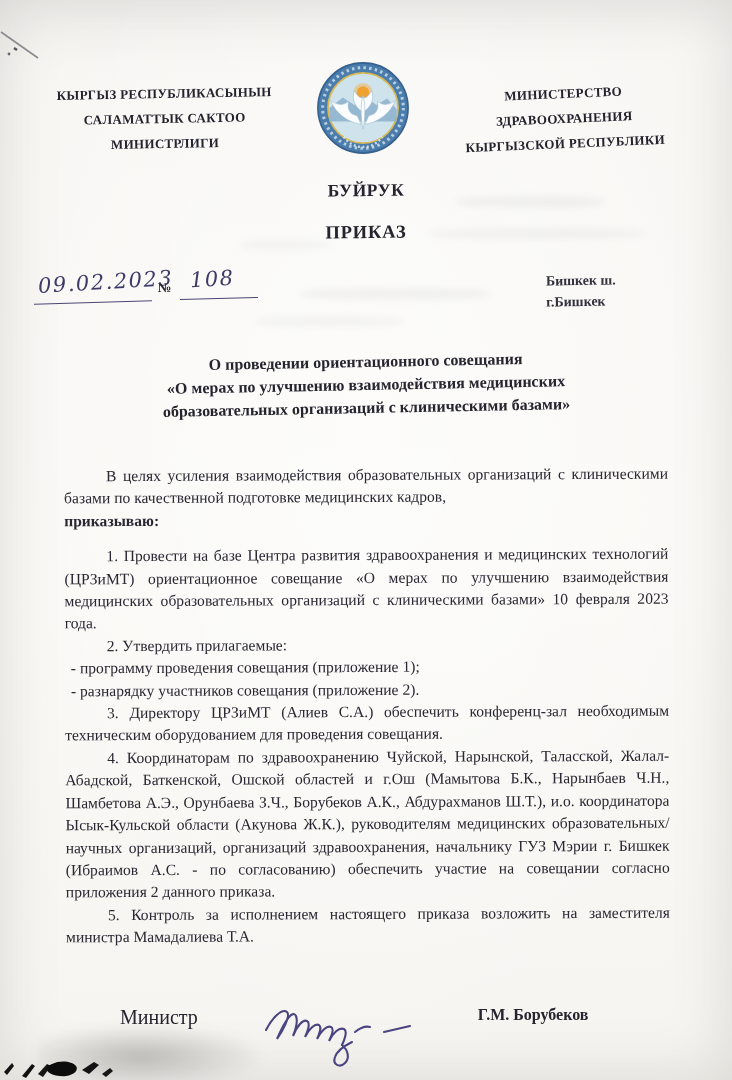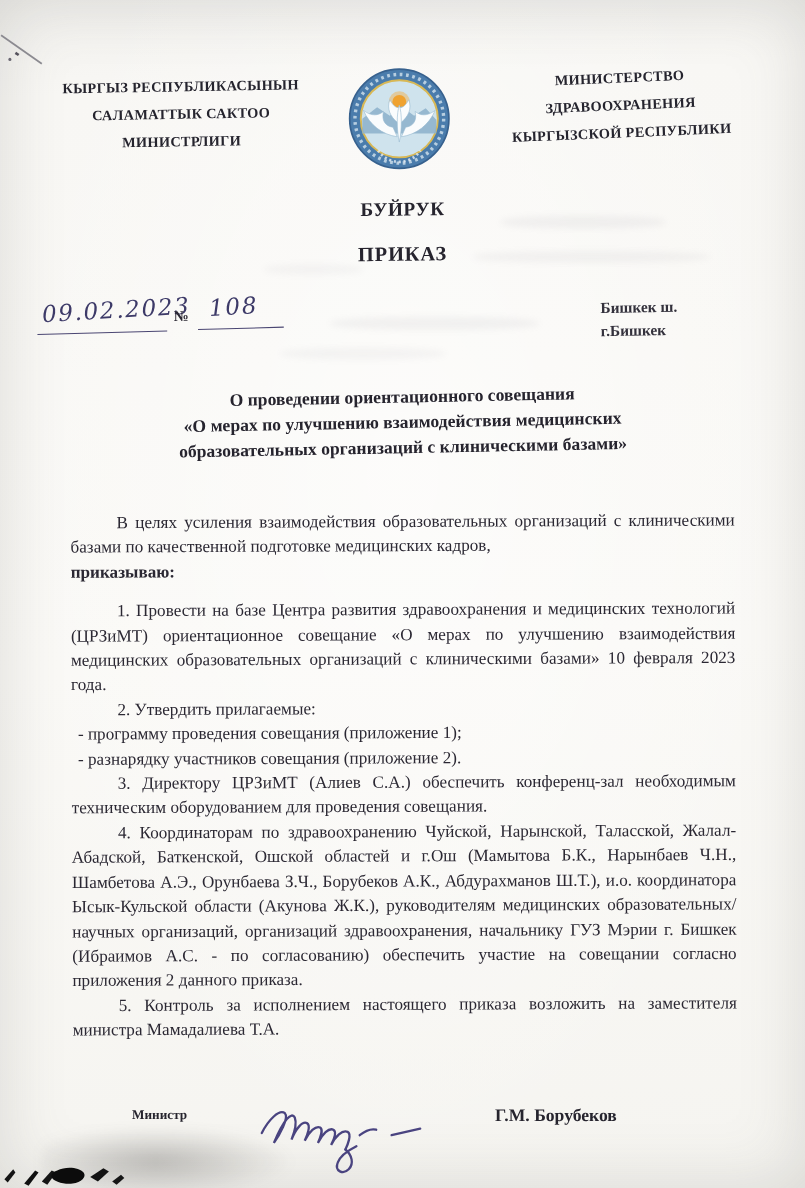--- a/index.html
+++ b/index.html
@@ -16,21 +16,21 @@
       radial-gradient(ellipse at 50% 40%, rgba(255,255,255,.55), rgba(0,0,0,0) 70%),
       linear-gradient(177deg, #f2f1ee 0%, #f8f7f4 8%, #faf9f6 55%, #f5f4f0 100%);
     color: #2b2833;
     box-shadow: inset 0 0 60px rgba(90,88,84,.18);
     overflow: hidden;
   }
 
   
   .letterhead {
     position: absolute; top: 48px; left: 0; right: 0;
-    display: flex; align-items: flex-start; justify-content: space-between;
+    display: flex; align-items: flex-end; justify-content: space-between;
     padding: 0 42px;
   }
   .lh-block {
     font-weight: bold; font-size: 13px; line-height: 25px;
     text-align: center; color: #25242e; letter-spacing: .3px;
   }
   .lh-left  { width: 245px; transform: rotate(-1deg);  padding-top: 18px; }
   .lh-right { width: 252px; transform: rotate(-2.4deg); padding-top: 10px; }
   .emblem-wrap { width: 96px; height: 96px; margin-top: 12px; }
 
@@ -81,21 +81,21 @@
   .indent { text-indent: 42px; }
   .bold   { font-weight: bold; }
   .gap-top { margin-top: 13px !important; }
   .dash-line { padding-left: 6px; text-align: left !important; }
 
   
   .sig-row {
     position: absolute; top: 1006px; left: 65px; width: 604px;
     display: flex; align-items: flex-start;
   }
-  .sig-position { font-weight: bold; font-size: 12px; color: #26242e; margin-left: 55px; }
+  .sig-position { font-weight: normal; font-size: 20px; color: #26242e; margin-left: 55px; }
   .sig-svg { margin: -18px 0 0 62px; flex: 0 0 auto; }
   .sig-name { font-weight: bold; font-size: 16px; color: #26242e; margin-left: 28px; white-space: nowrap; }
 
   
   .corner-mark { position: absolute; top: 28px; left: 0; }
   .ghost {
     position: absolute; background: #9a97a0;
     filter: blur(3px); border-radius: 45%;
     pointer-events: none;
   }

